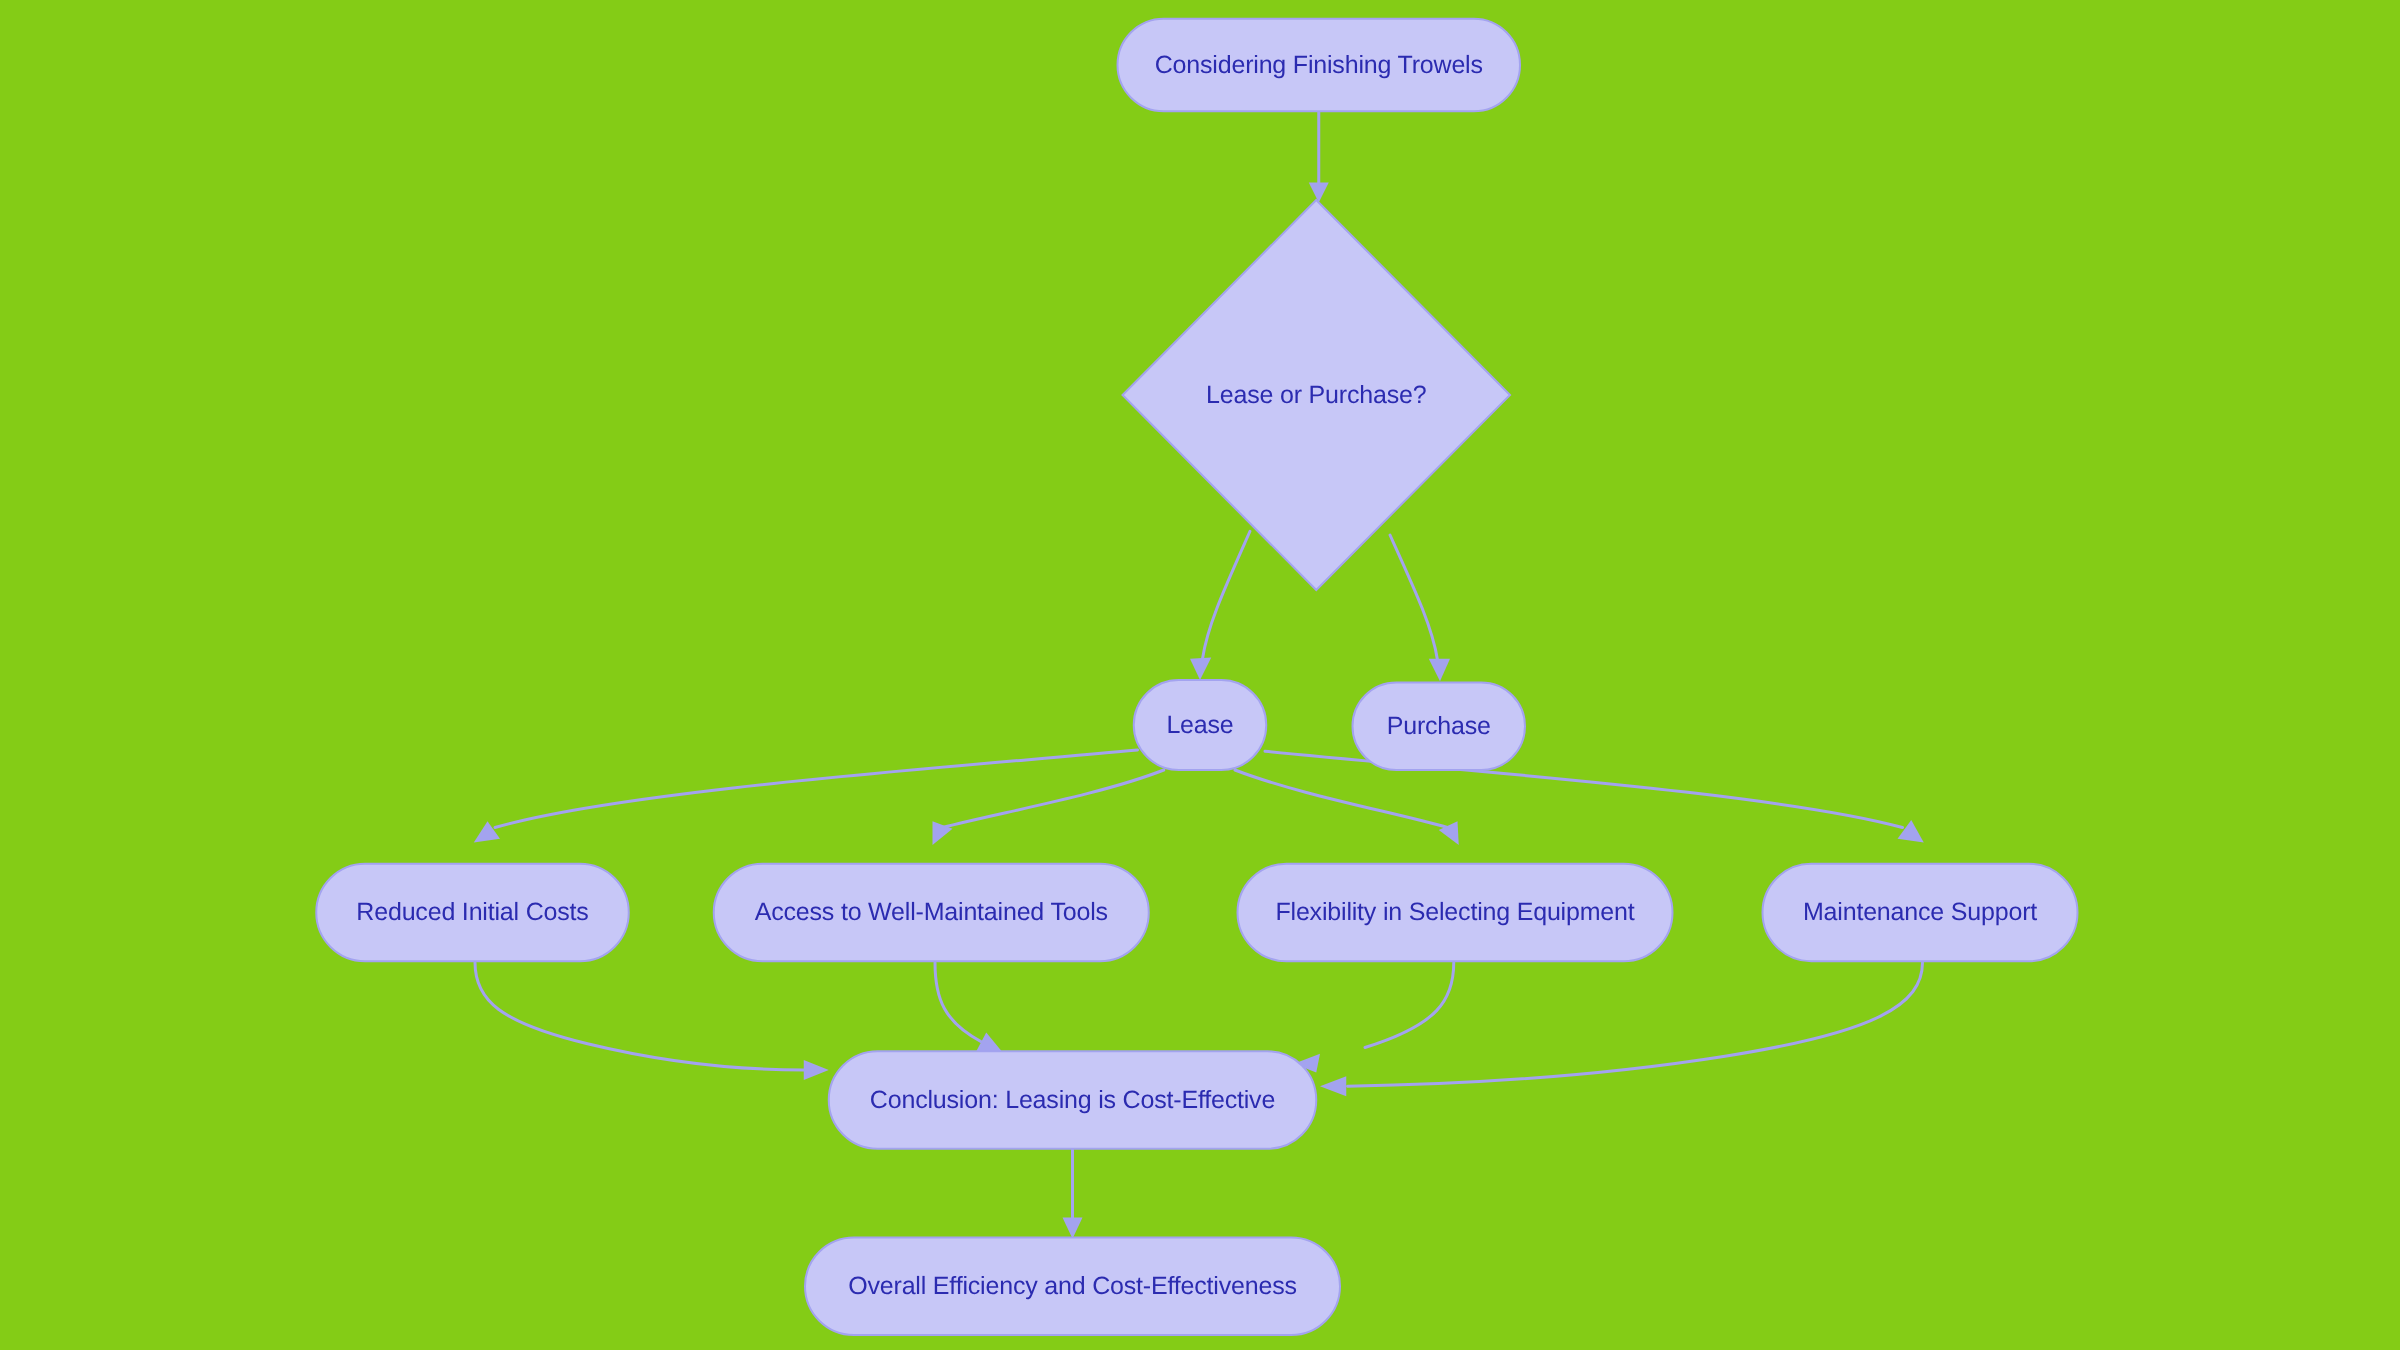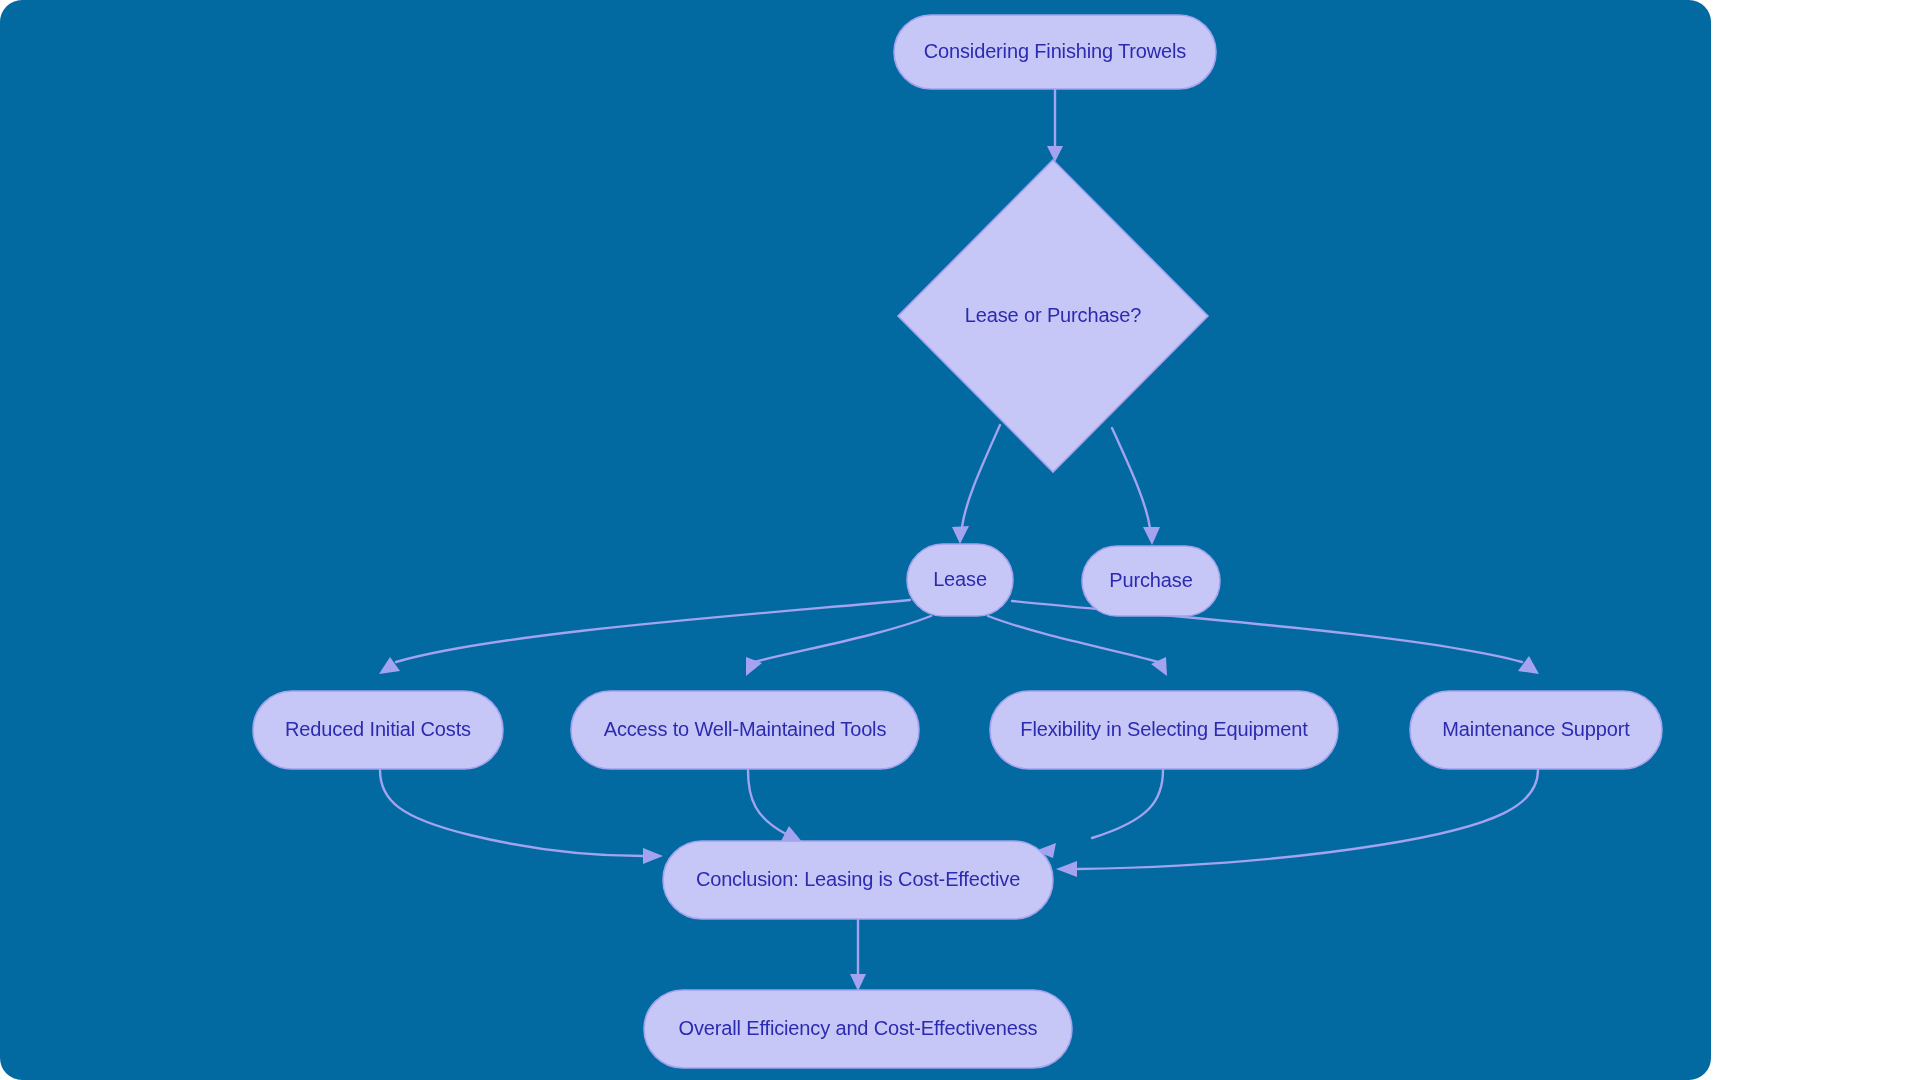--- a/index.html
+++ b/index.html
@@ -6,24 +6,23 @@
     margin: 0;
     padding: 0;
     background: #ffffff;
     width: 1920px;
     height: 1080px;
     overflow: hidden;
     font-family: "Liberation Sans", sans-serif;
   }
   #flow-root {
     position: relative;
-    width: 1711px;
+    width: 1920px;
     height: 1080px;
-    background: #0369a1;
-    border-radius: 22px;
+    background: #84cc16;
   }
   svg#flow-svg {
     position: absolute;
     top: 0;
     left: 0;
     width: 1920px;
     height: 1080px;
     display: block;
   }
   .edge-path {

